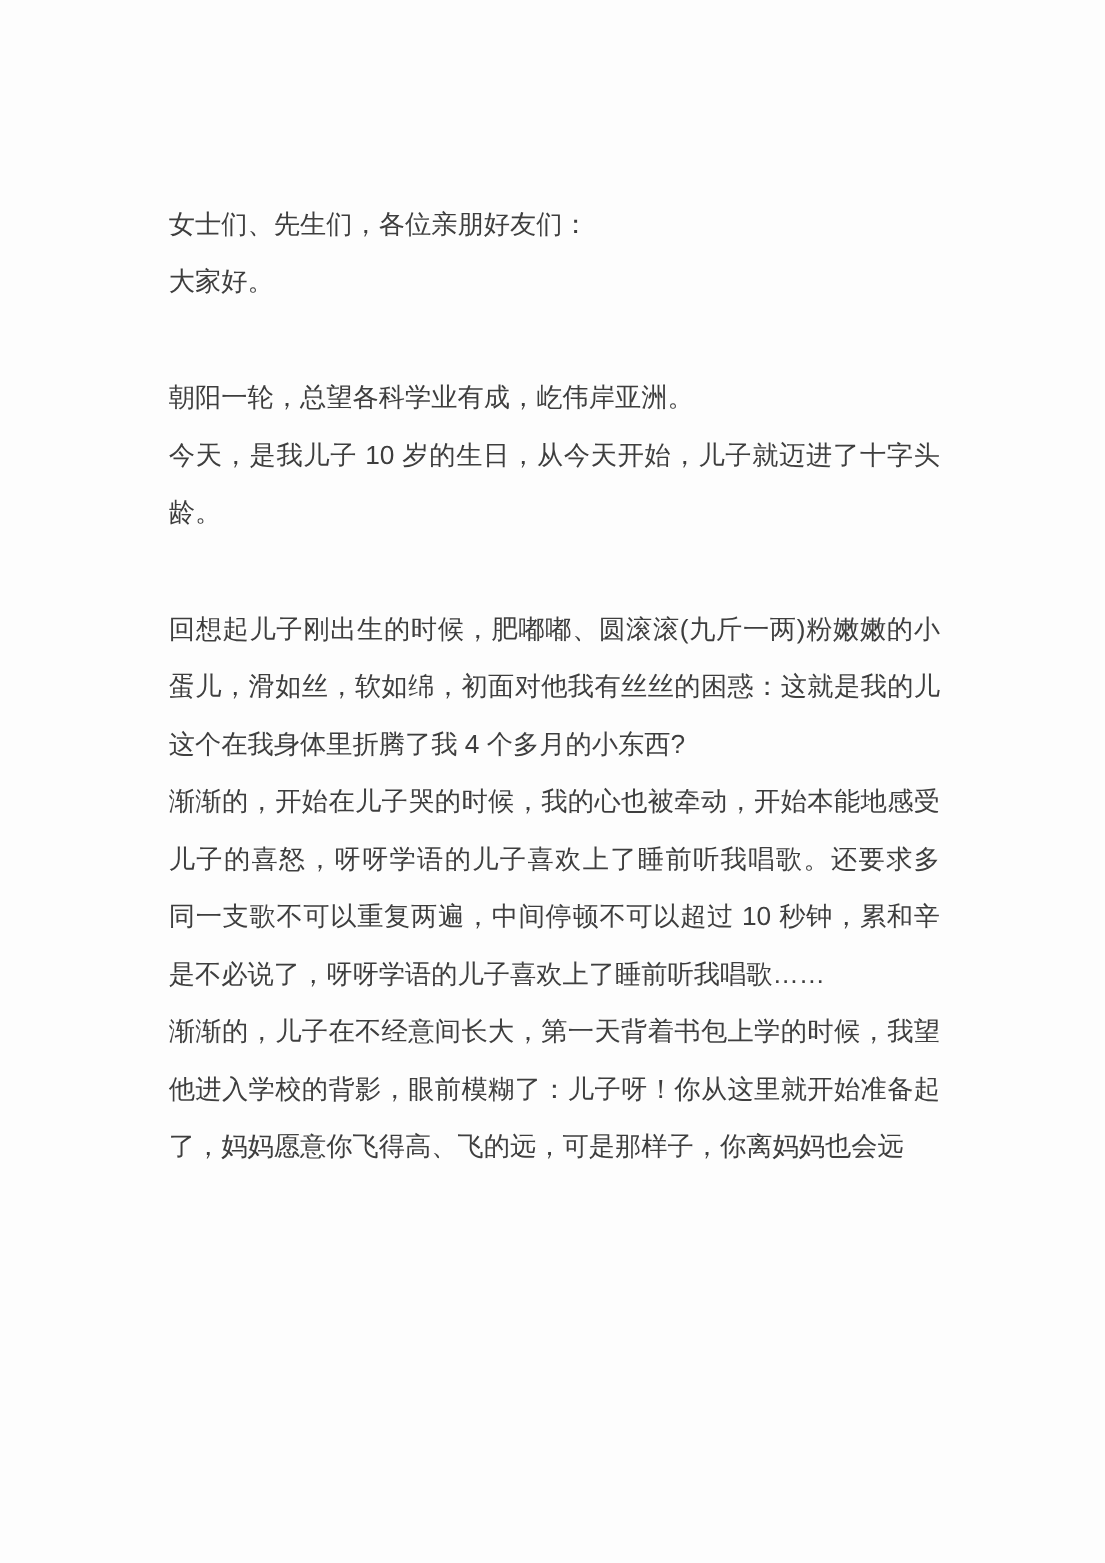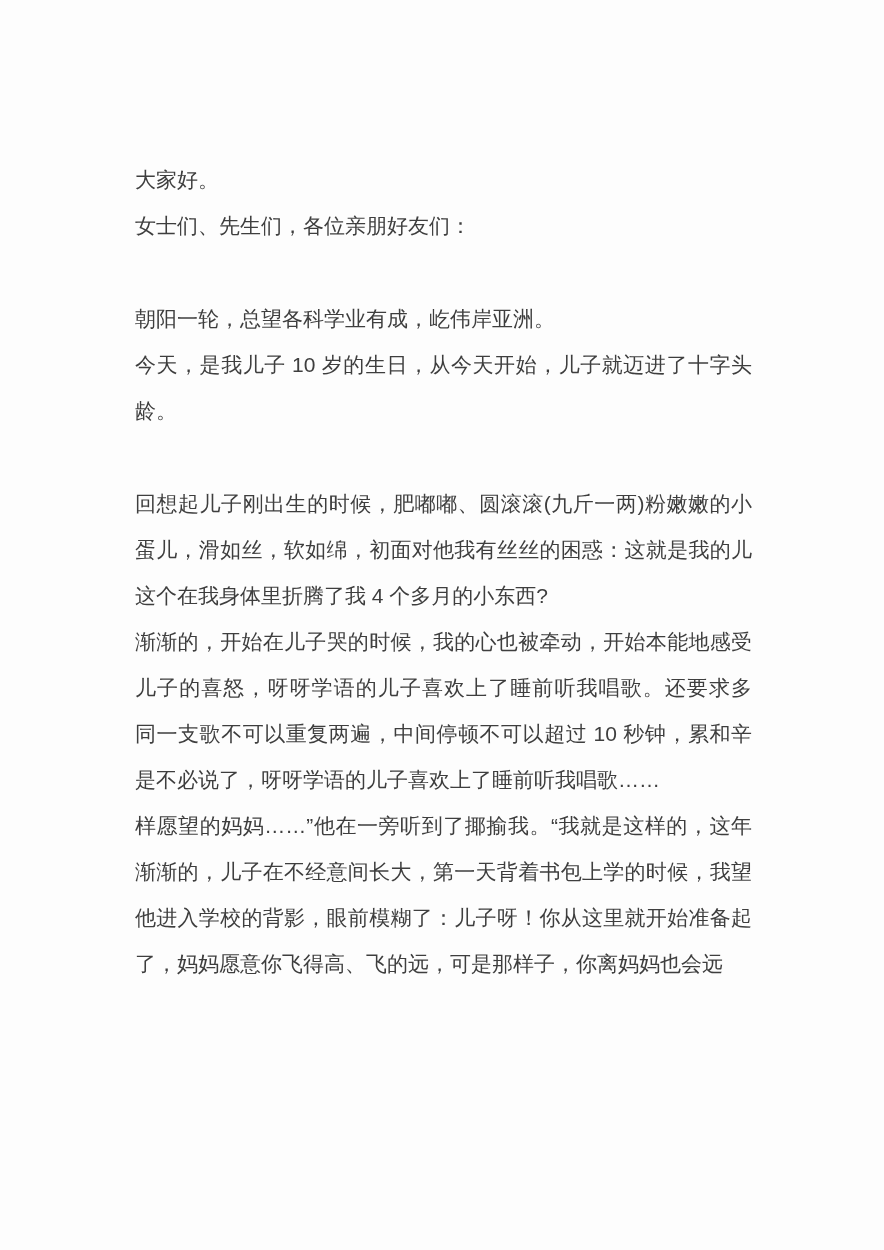--- a/index.html
+++ b/index.html
@@ -40,25 +40,25 @@
     text-align-last: justify;
     text-justify: inter-character;
   }
 </style>
 </head>
 <body style="background: rgb(253, 253, 253);">
 
 <div class="doc" style="color: rgb(62, 62, 62);">
 
   <div class="paragraph">
-    <div class="line">大家好。</div>
+    <div class="line">女士们、先生们，各位亲朋好友们：</div>
   </div>
 
   <div class="paragraph">
-    <div class="line">女士们、先生们，各位亲朋好友们：</div>
+    <div class="line">大家好。</div>
   </div>
 
 
   <div class="paragraph space-before">
     <div class="line">朝阳一轮，总望各科学业有成，屹伟岸亚洲。</div>
   </div>
 
   <div class="paragraph">
     <div class="line fill">今天，是我儿子 10 岁的生日，从今天开始，儿子就迈进了十字头的年</div>
     <div class="line">龄。</div>
@@ -71,21 +71,20 @@
   </div>
 
   <div class="paragraph">
     <div class="line fill">渐渐的，开始在儿子哭的时候，我的心也被牵动，开始本能地感受到</div>
     <div class="line fill">儿子的喜怒，呀呀学语的儿子喜欢上了睡前听我唱歌。还要求多多：</div>
     <div class="line fill">同一支歌不可以重复两遍，中间停顿不可以超过 10 秒钟，累和辛苦</div>
     <div class="line">是不必说了，呀呀学语的儿子喜欢上了睡前听我唱歌……</div>
   </div>
 
   <div class="paragraph">
-    <div class="line fill">样愿望的妈妈……”他在一旁听到了揶揄我。“我就是这样的，这年</div>
   </div>
 
   <div class="paragraph">
     <div class="line fill">渐渐的，儿子在不经意间长大，第一天背着书包上学的时候，我望着</div>
     <div class="line fill">他进入学校的背影，眼前模糊了：儿子呀！你从这里就开始准备起飞</div>
     <div class="line">了，妈妈愿意你飞得高、飞的远，可是那样子，你离妈妈也会远了……</div>
   </div>
 
 </div>
 

